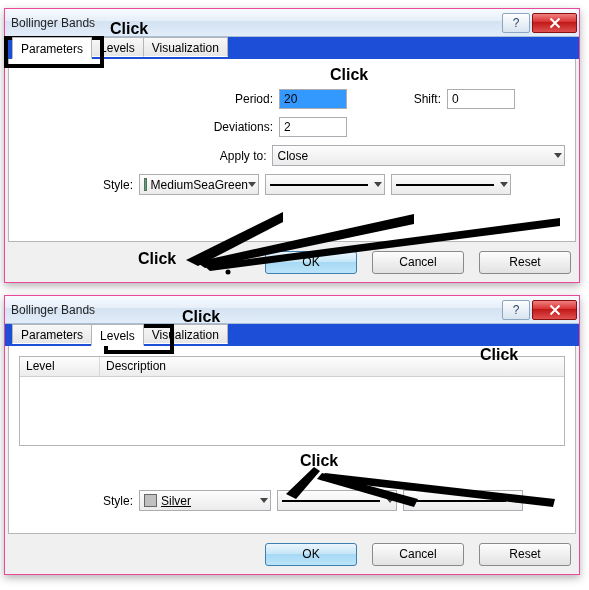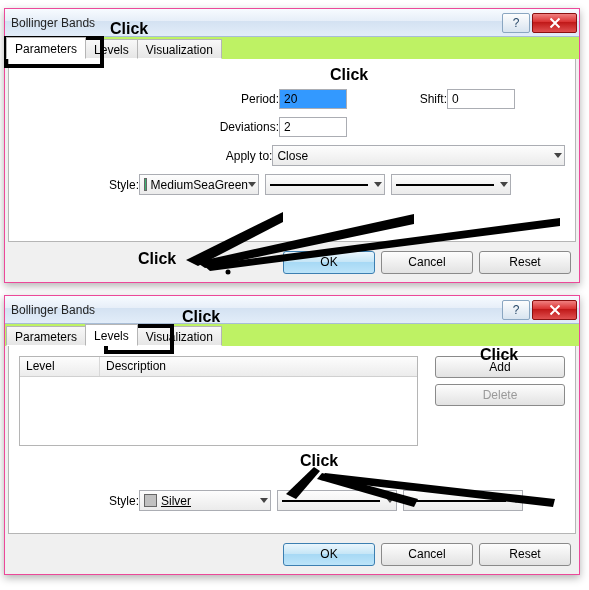--- a/index.html
+++ b/index.html
@@ -48,23 +48,22 @@
     width: 45px; height: 20px;
     background: linear-gradient(to bottom,#f08080 0%, #d93030 45%, #c01818 46%, #e05050 100%);
     border: 1px solid #8a1010;
     border-radius: 2px;
     position: relative;
   }
   .titlebar .close-btn svg { position:absolute; left:50%; top:50%; transform:translate(-50%,-50%); }
   .tab-row {
     height: 22px;
     display: flex;
-    align-items: flex-end;
-    background: #bef264;
-    padding-left: 1px;
+    background: #1d4ed8;
+    padding-left: 7px;
   }
   .tab {
     height: 20px;
     padding: 0 8px;
     font-size: 12px;
     line-height: 20px;
     border: 1px solid #b5b5b5;
     background: linear-gradient(to bottom,#f8f8f8,#e6e6e6);
     border-bottom: 1px solid #fff;
     margin-right: -1px;
@@ -83,21 +82,21 @@
     border-top: none;
     height: calc(100% - 50px - 40px);
     padding: 10px;
     position: relative;
   }
   .form-row {
     display: flex;
     align-items: center;
     margin-bottom: 8px;
   }
-  .lbl { text-align: right; }
+  .lbl { text-align: right; padding-right: 6px; }
   .input-text {
     border: 1px solid #abadb3;
     height: 20px;
     padding: 1px 4px;
     font-size: 12px;
     background: #fff;
   }
   .input-text.sel { background: #3399ff; color:#000000; }
   .combo {
     border: 1px solid #abadb3;
@@ -118,21 +117,21 @@
     width:0;height:0;
     border-left:4px solid transparent;
     border-right:4px solid transparent;
     border-top:5px solid #444;
   }
   .combo .line-sample { flex:1; height:2px; background:#000; margin-right:6px; }
   .button-row {
     position: absolute;
     right: 8px; bottom: 8px;
     display:flex;
-    gap:6px;
+    gap:15px;
   }
   .btn {
     width: 92px; height:23px;
     border:1px solid #8a8a8a;
     background: linear-gradient(to bottom,#fdfdfd,#e2e2e2);
     font-size:12px;
     text-align:center;
     line-height:21px;
     border-radius:3px;
   }
@@ -274,24 +273,20 @@
   </div>
   <div class="tab-panel">
 
     <div style="display:flex; gap:17px;">
       <div class="list-box" style="flex:1;">
         <div class="list-header">
           <div class="col" style="width:80px;">Level</div>
           <div class="col" style="flex:1;border-right:none;">Description</div>
         </div>
       </div>
-      <div style="width:130px; display:flex; flex-direction:column; gap:6px;">
-        <div class="side-btn">Add</div>
-        <div class="side-btn disabled">Delete</div>
-      </div>
     </div>
 
     <div class="form-row" style="margin-top:44px;">
       <div class="lbl" style="width:120px;">Style:</div>
       <div class="combo" style="width:132px;text-decoration:underline;">
         <div class="swatch" style="background:#c0c0c0"></div>
         <span>Silver</span>
         <div class="arrow"></div>
       </div>
       <div style="width:6px"></div>

